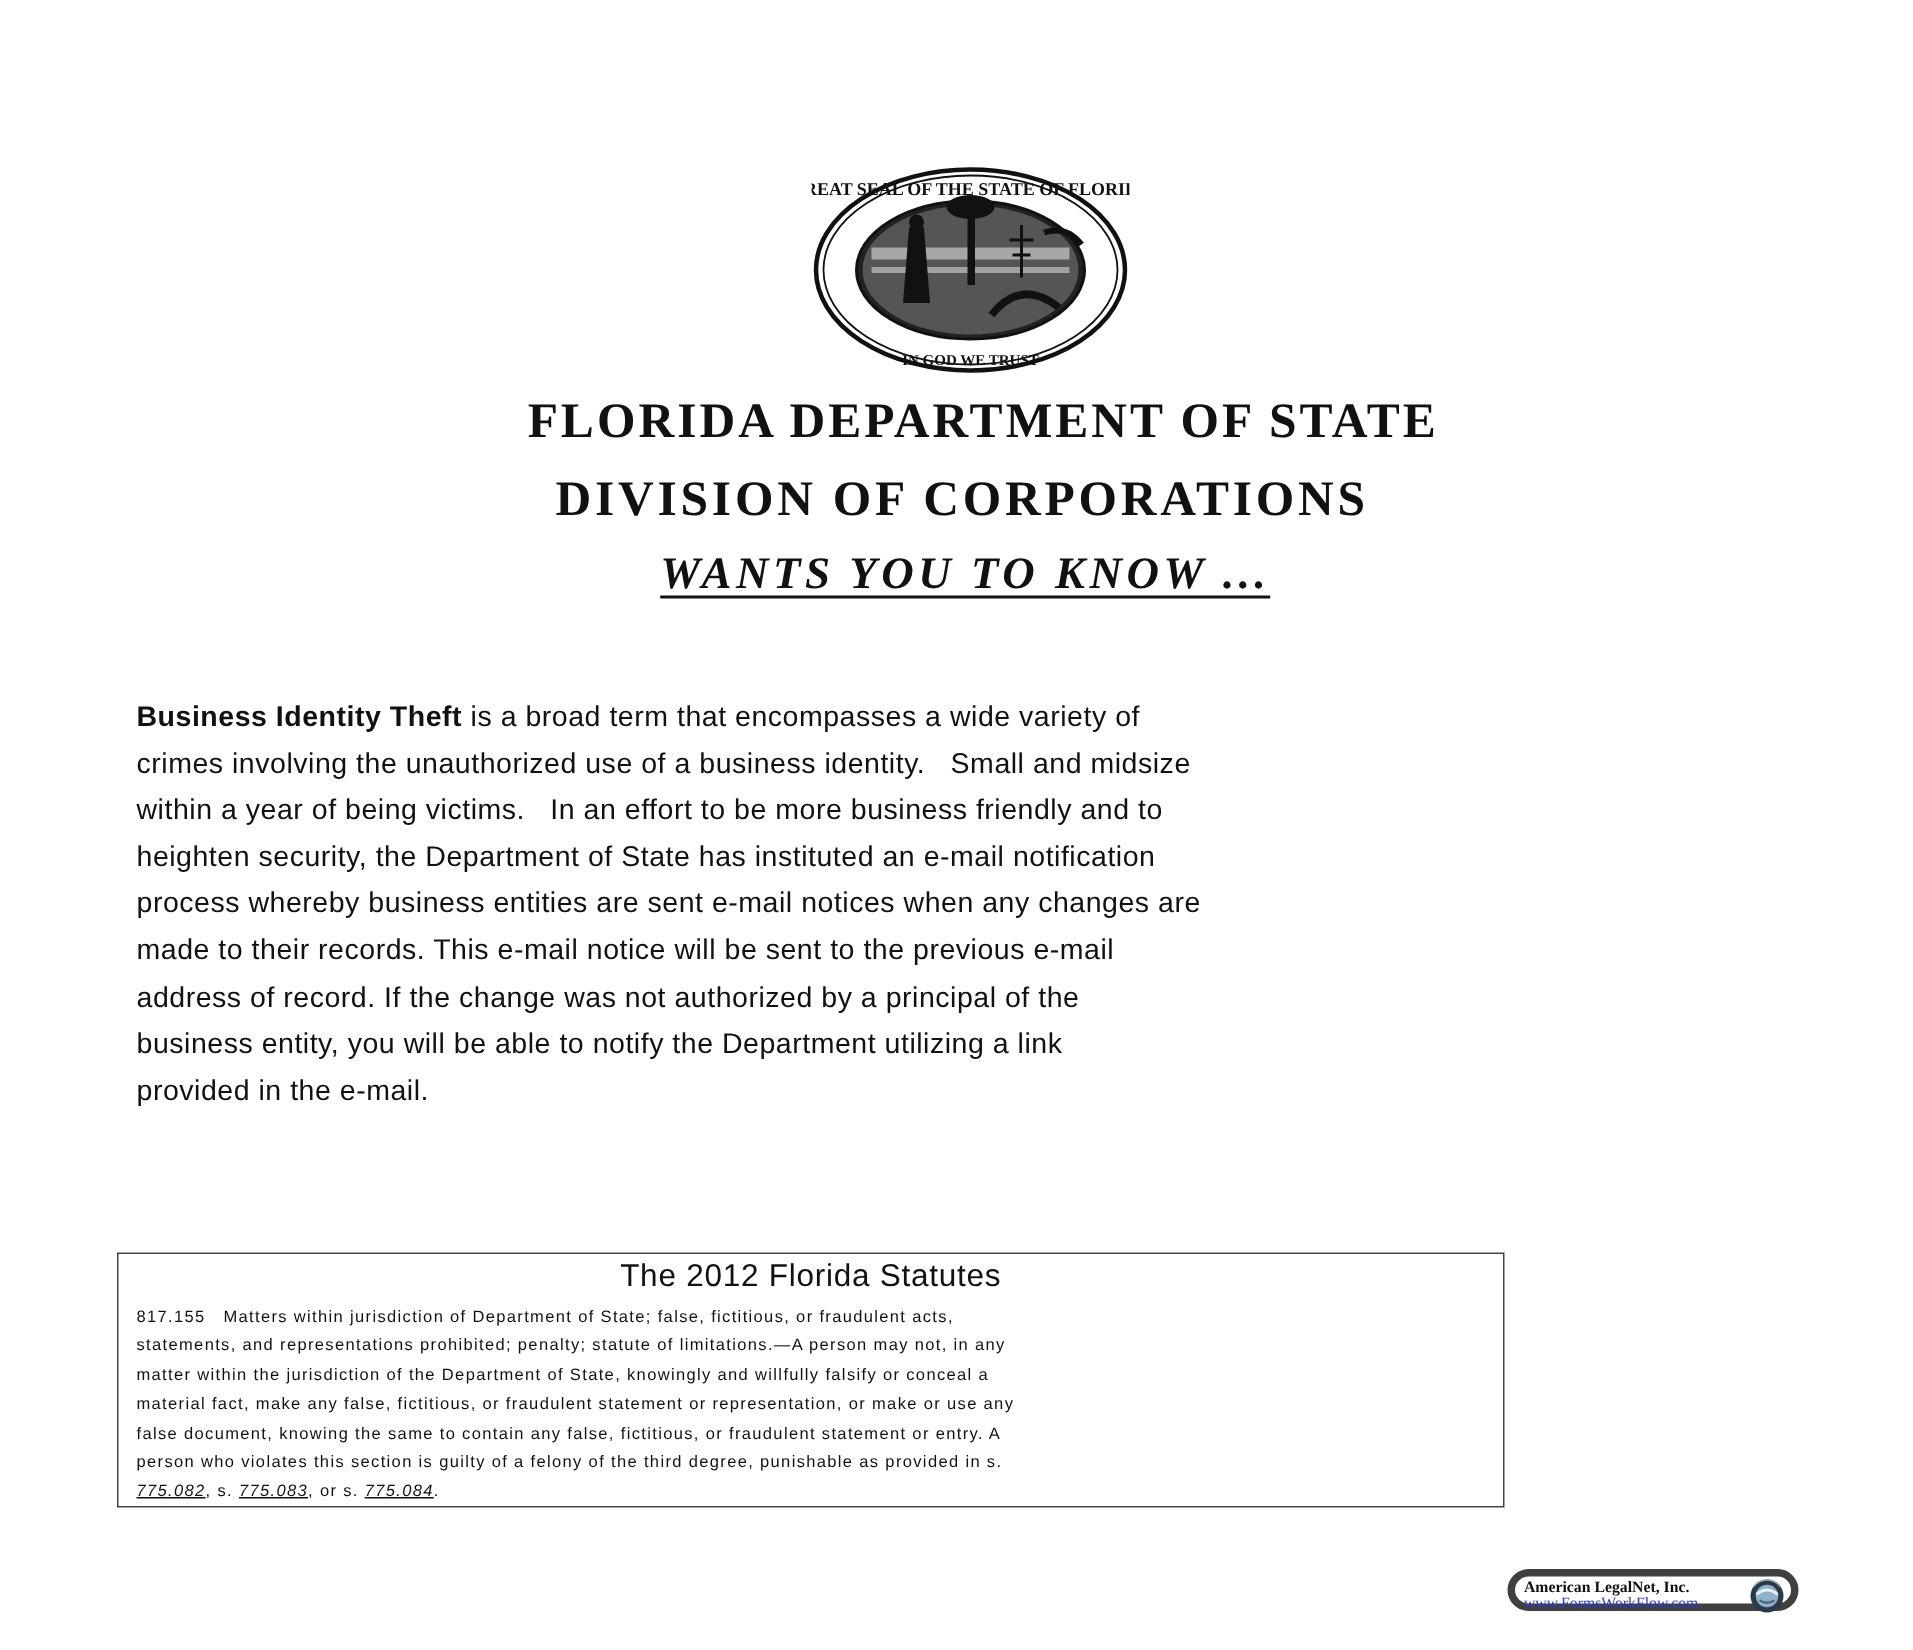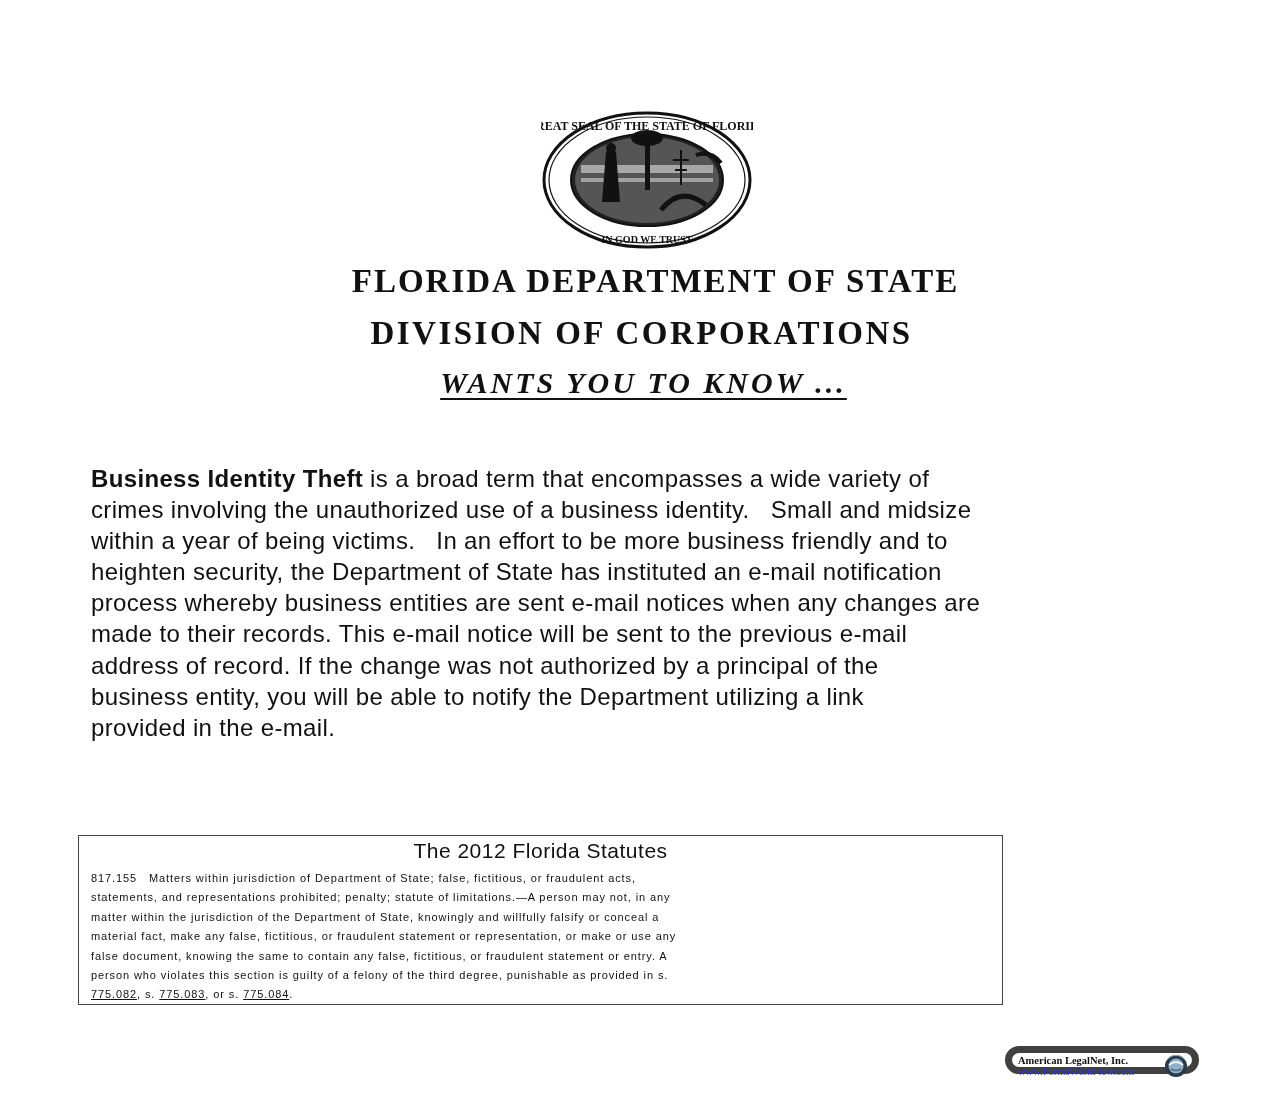--- a/index.html
+++ b/index.html
@@ -6,35 +6,35 @@
     body { width: 1275px; height: 1100px; position: relative; overflow: hidden; color: #111; }
     .seal { position: absolute; left: 541px; top: 110px; width: 212px; height: 140px; }
     .heading { position: absolute; left: 0; width: 1275px; text-align: center;
       font-family: "Liberation Serif", "DejaVu Serif", serif; font-weight: bold; color: #111;
       letter-spacing: 2px; }
     .h1 { top: 263px; font-size: 33px; left: 18px; }
     .h2 { top: 315px; font-size: 33px; left: 4px; letter-spacing: 2.5px; }
     .h3 { top: 366px; font-size: 30px; font-style: italic; left: 6px; }
     .h3 span { text-decoration: underline; text-underline-offset: 5px; text-decoration-thickness: 2px; letter-spacing: 3px; }
     .body-text { position: absolute; left: 91px; top: 463px; width: 1110px;
-      font-family: "Liberation Sans", "DejaVu Sans", sans-serif; font-size: 24px; line-height: 31.1px; color: #111;
+      font-family: "Liberation Sans", "DejaVu Sans", sans-serif; font-size: 19px; line-height: 31.1px; color: #111;
       letter-spacing: 0.35px; }
     .body-text .line { display: block; white-space: pre; }
     .body-text b { font-weight: bold; }
     .statute-box { position: absolute; left: 78px; top: 835px; width: 925px; height: 170px;
       border: 1.5px solid #444; box-sizing: border-box; }
     .statute-title { position: absolute; left: 0; top: 3px; width: 100%; text-align: center;
       font-family: "Liberation Sans", "DejaVu Sans", sans-serif; font-size: 21px; color: #111; letter-spacing: 0.5px; }
     .statute-text { position: absolute; left: 12px; top: 33px; width: 1095px;
       font-family: "Liberation Sans", "DejaVu Sans", sans-serif; font-size: 11px; line-height: 19.4px;
       color: #111; letter-spacing: 0.9px; }
     .statute-text .line { display: block; white-space: pre; }
-    .statute-text a { color: #111; text-decoration: underline; }
+    .statute-text a { color: #111; text-decoration: underline; font-style: italic; }
     .badge { position: absolute; left: 1005px; top: 1046px; width: 194px; height: 28px;
-      border: 7px solid #404040; border-radius: 14px; box-sizing: border-box; background: #fff; }
+      border: 5px solid #404040; border-radius: 14px; box-sizing: border-box; background: #fff; }
     .badge-company { position: absolute; left: 6px; top: 2px; font-family: "Liberation Serif", serif;
       font-weight: bold; font-size: 10.5px; color: #111; white-space: nowrap; }
     .badge-url { position: absolute; left: 6px; top: 13px; font-family: "Liberation Serif", serif;
       font-size: 10.5px; color: #2a3ad0; white-space: nowrap; }
     .badge-globe { position: absolute; right: 3px; top: 1px; width: 26px; height: 24px; }
   </style>
 </head>
 <body>
 
 <div class="seal">

